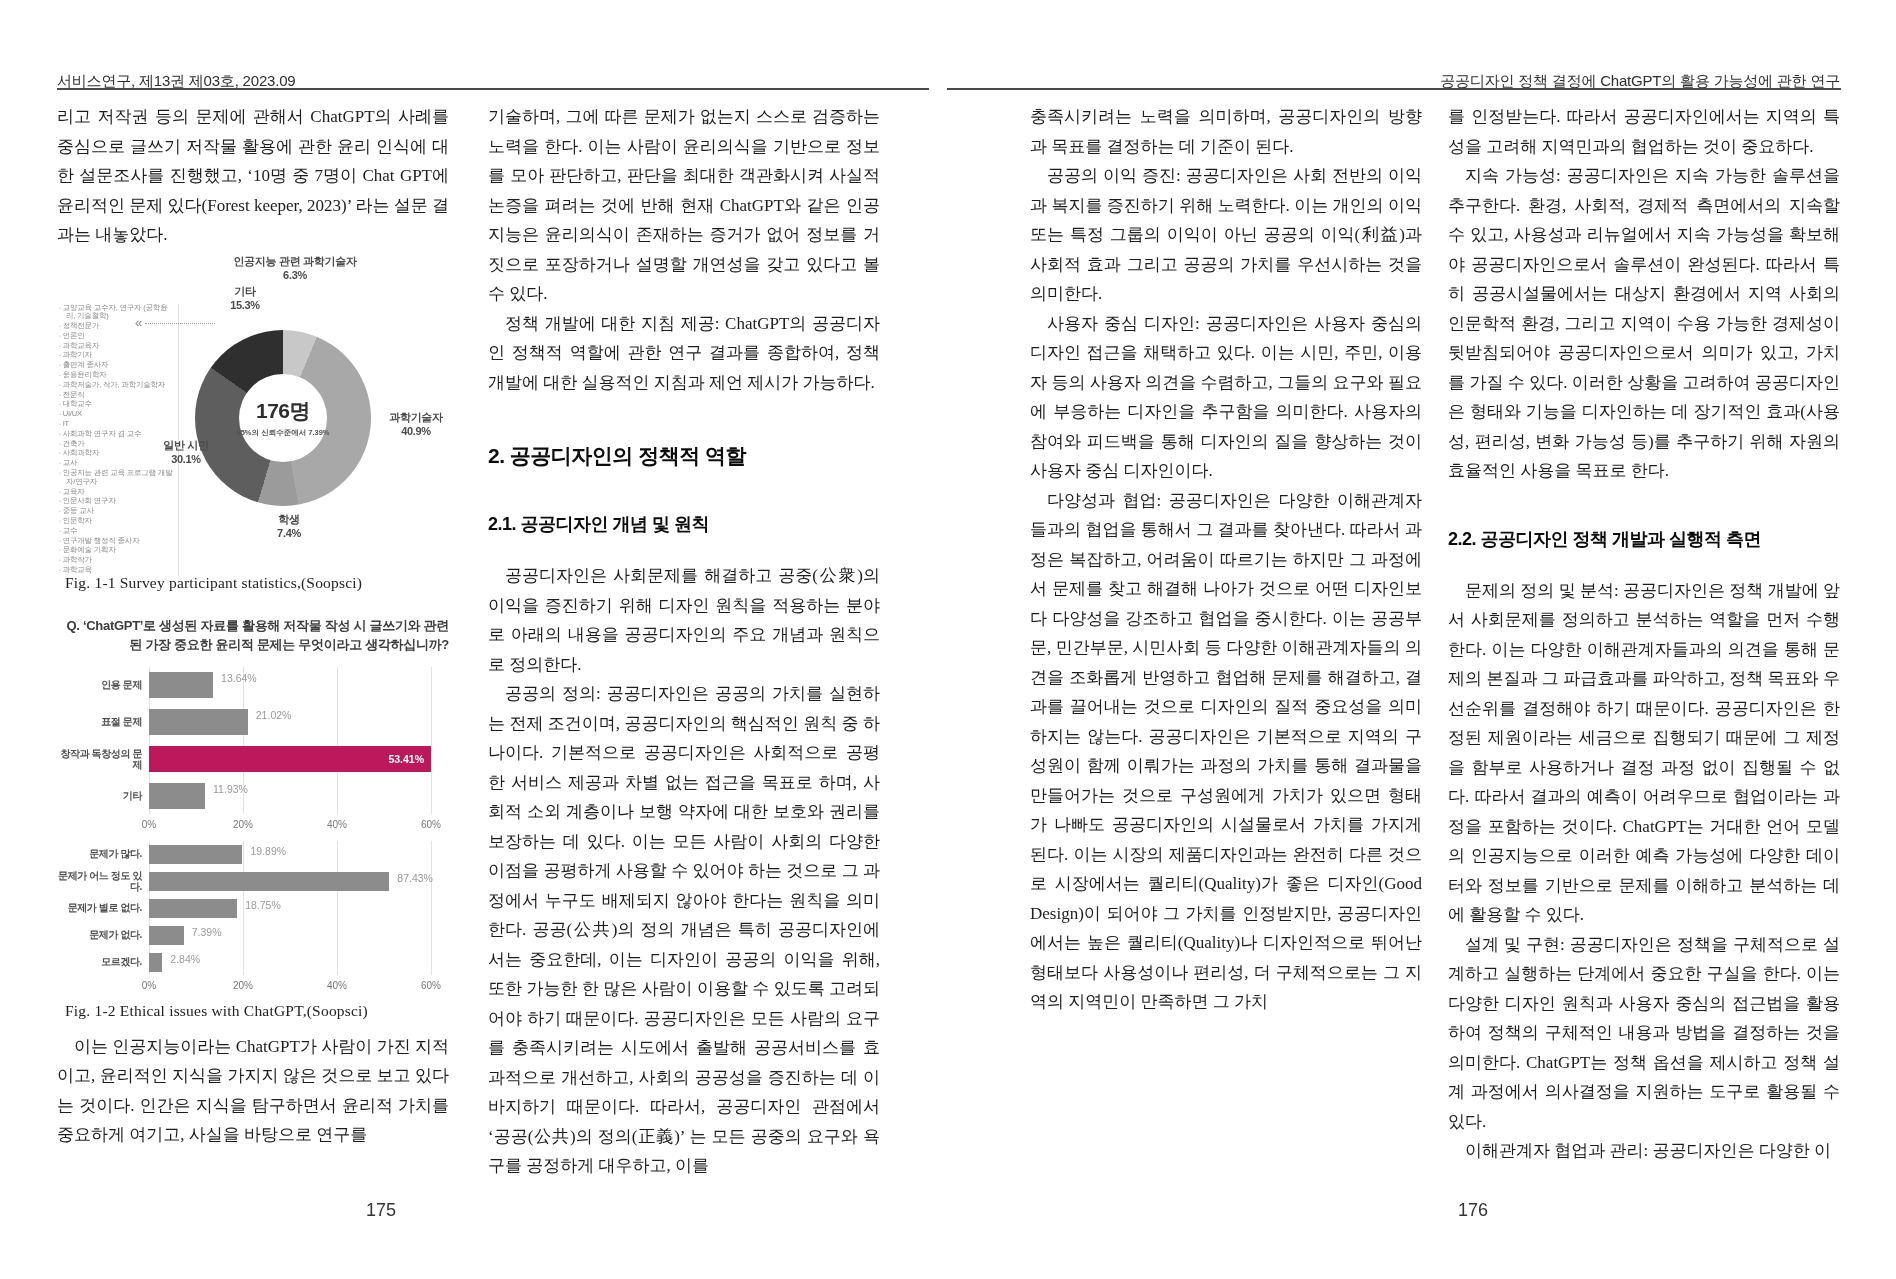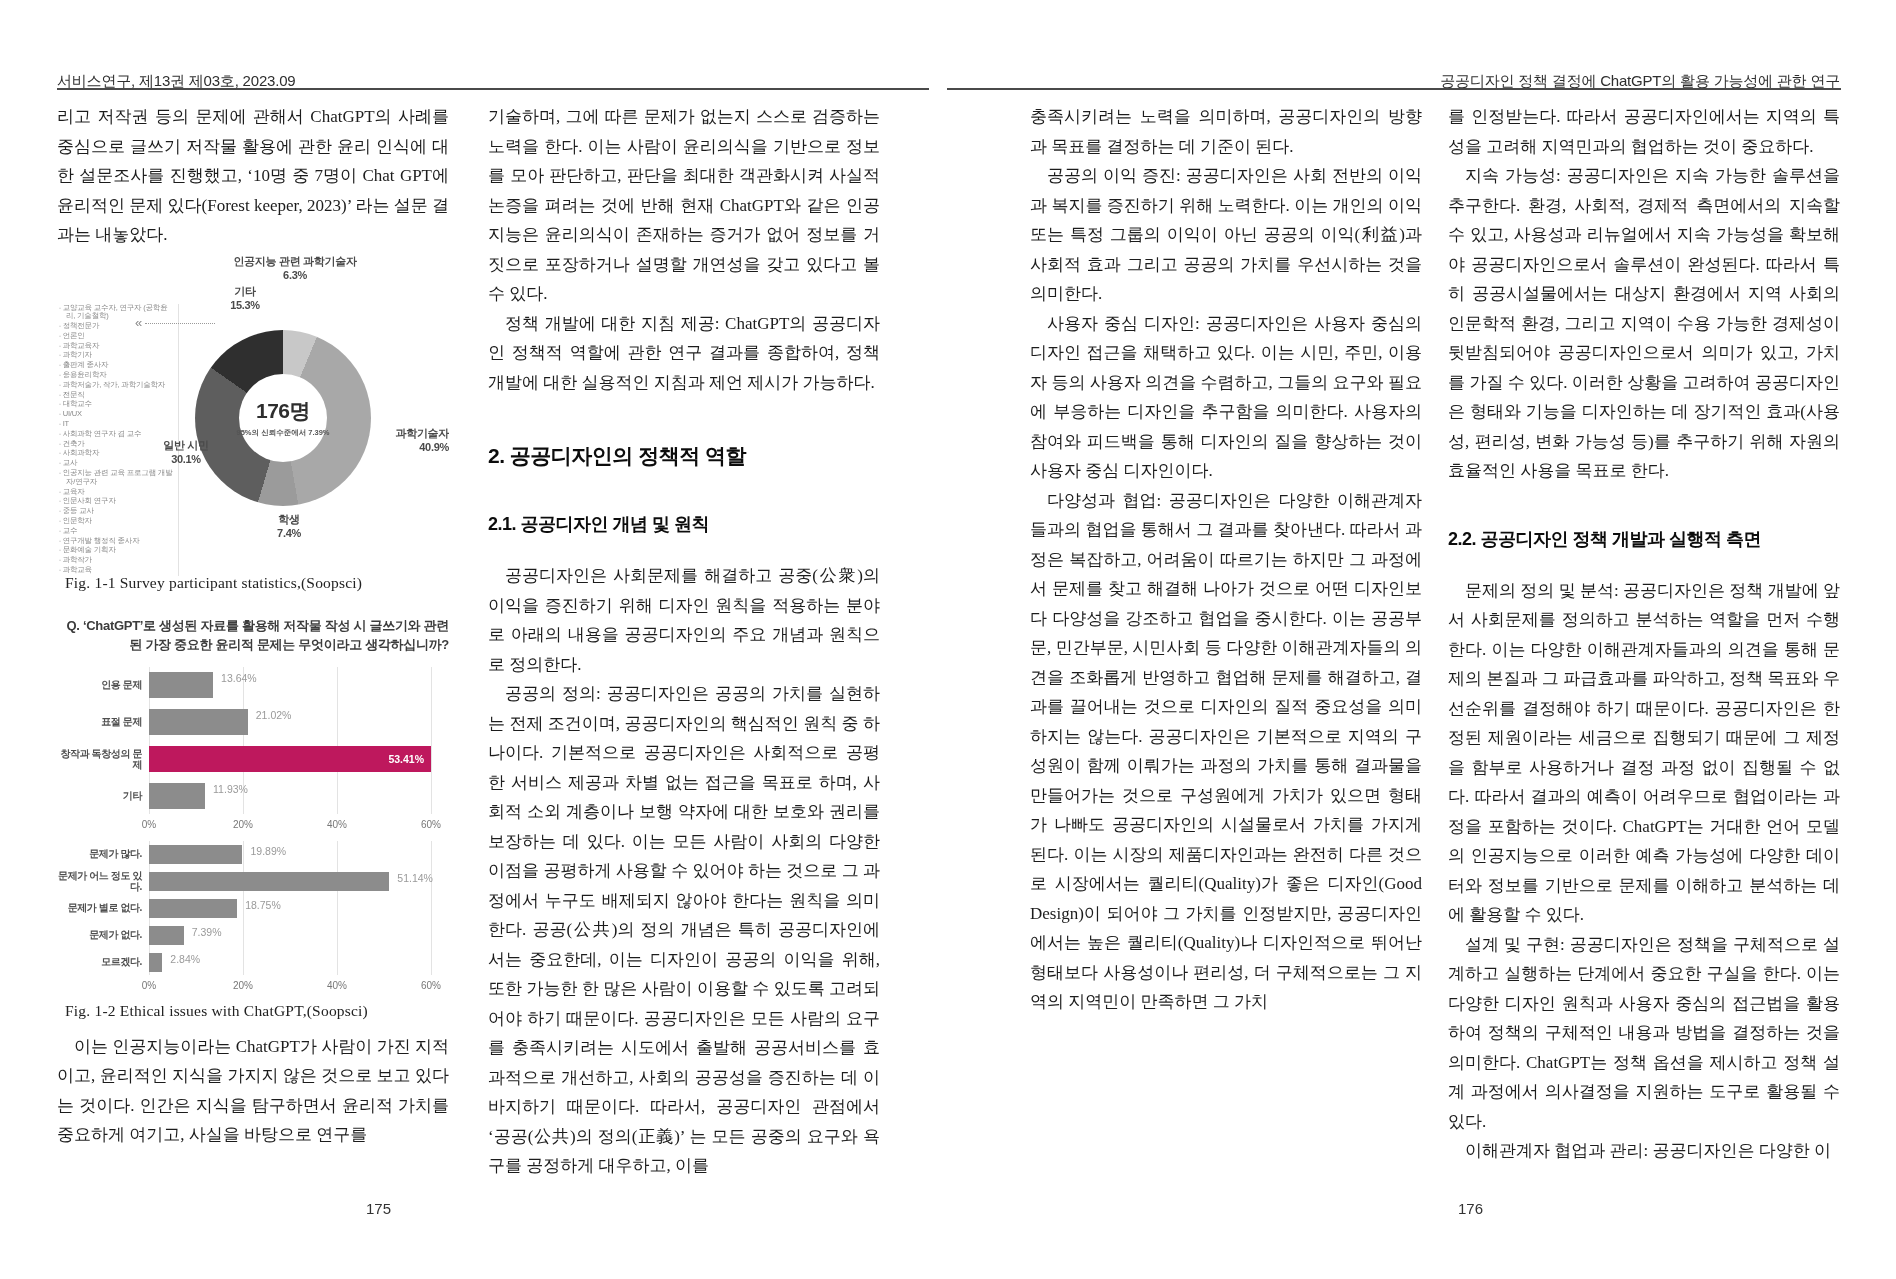--- a/index.html
+++ b/index.html
@@ -5,21 +5,21 @@
   html,body{margin:0;padding:0;background:#e9e9e9;}
   .sheet{position:relative;width:1896px;height:1279px;background:#ffffff;overflow:hidden;
          font-family:"Liberation Serif",serif;color:#1c1c1c;}
   .hdr{position:absolute;top:72px;font-family:"Liberation Sans",sans-serif;font-size:15px;
        color:#2e2e2e;letter-spacing:-0.2px;}
   .hdr-left{left:57px;}
   .hdr-right{right:56px;}
   .rule{position:absolute;top:88px;height:1.5px;background:#4a4a4a;}
   .rule-left{left:57px;width:872px;}
   .rule-right{left:947px;width:894px;}
-  .pnum{position:absolute;top:1200px;font-family:"Liberation Sans",sans-serif;font-size:15px;color:#333;}
+  .pnum{position:absolute;top:1200px;font-family:"Liberation Sans",sans-serif;font-size:18px;color:#333;}
   #pnum-left{left:366px;}
   #pnum-right{left:1458px;}
 
   .col{position:absolute;top:102px;width:392px;height:1105px;overflow:hidden;
        text-align:justify;font-size:17px;line-height:29.5px;}
   #col1{left:57px;}
   #col2{left:488px;}
   #col3{left:1030px;}
   #col4{left:1448px;}
   .para{margin:0;}
@@ -38,21 +38,21 @@
   .litem::before{content:"‧ ";color:#9a9a9a;}
   #donut{position:absolute;left:138px;top:76px;width:176px;height:176px;border-radius:50%;}
   .hole{position:absolute;inset:44px;background:#fff;border-radius:50%;display:flex;
         flex-direction:column;align-items:center;justify-content:center;}
   .center-n{font:800 21px "Liberation Sans",sans-serif;color:#2e2e2e;letter-spacing:-0.5px;}
   .center-s{font:700 7.5px "Liberation Sans",sans-serif;color:#555;margin-top:3px;white-space:nowrap;}
   .dlabel{position:absolute;font:600 11px/14.5px "Liberation Sans",sans-serif;color:#4a4a4a;
           text-align:center;letter-spacing:-0.3px;}
   #dl-top{left:140px;top:0;width:196px;}
   #dl-gita{left:158px;top:30px;width:60px;}
-  #dl-sci{left:326px;top:156px;width:66px;text-align:right;margin-top:16px;}
+  #dl-sci{left:326px;top:156px;width:66px;text-align:center;}
   #dl-cit{left:92px;top:184px;width:74px;text-align:center;}
   #dl-stu{left:200px;top:258px;width:64px;}
   .arrow{position:absolute;top:69px;left:88px;width:70px;border-top:1.5px dotted #9a9a9a;}
   .ahead{position:absolute;top:61px;left:78px;font:400 13px "Liberation Sans",sans-serif;color:#8a8a8a;}
 
   .caption{font:400 15.5px "Liberation Serif",serif;color:#222;margin:6px 0 0 8px;
            text-align:left;letter-spacing:0.2px;line-height:22px;}
   .q{font:600 13px/19.5px "Liberation Sans",sans-serif;color:#3c3c3c;margin-top:22px;
      text-align:right;letter-spacing:-0.3px;}
 
@@ -200,21 +200,21 @@
           <div class="blabel">문제가 많다.</div>
           <div class="btrack">
             <div class="bbar" style="width: 93.483px; background: rgb(140, 140, 140);"></div>
             <span class="bval">19.89%</span>
           </div>
         </div>
         <div class="brow">
           <div class="blabel">문제가 어느 정도 있다.</div>
           <div class="btrack">
             <div class="bbar" style="width: 240.358px; background: rgb(140, 140, 140);"></div>
-            <span class="bval">51.14%</span>
+            <span class="bval">87.43%</span>
           </div>
         </div>
         <div class="brow">
           <div class="blabel">문제가 별로 없다.</div>
           <div class="btrack">
             <div class="bbar" style="width: 88.125px; background: rgb(140, 140, 140);"></div>
             <span class="bval">18.75%</span>
           </div>
         </div>
         <div class="brow">

